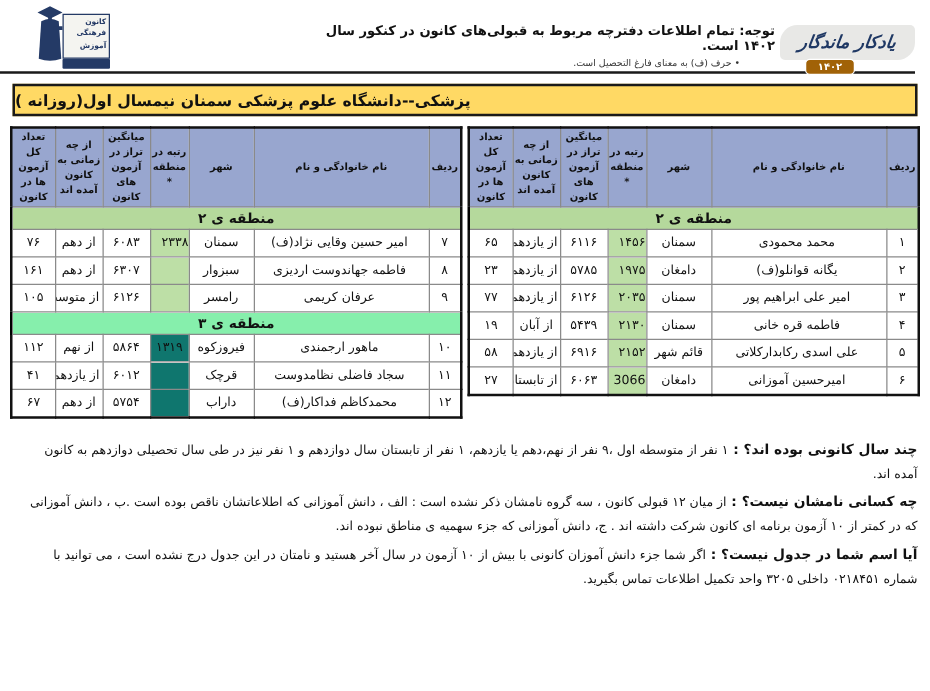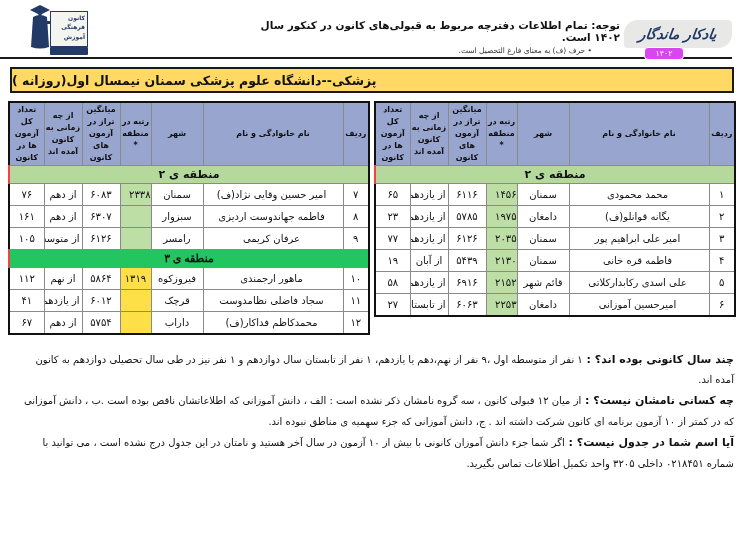--- a/index.html
+++ b/index.html
@@ -18,43 +18,43 @@
 
   .notice { position:absolute; right:112px; top:19px; width:380px; direction:rtl; text-align:right; }
   .notice-main { font-size:10.5px; font-weight:bold; color:#111; }
   .notice-sub { font-size:7.5px; color:#333; margin-top:3px; padding-right:28px; }
 
   .wordmark-wrap { position:absolute; right:0px; top:18px; width:110px; height:40px; }
   .wordmark { position:absolute; right:0; top:2px; width:108px; height:28px; background:#e8e8e6;
     border-radius:14px 4px 14px 4px; display:flex; align-items:center; justify-content:center; }
   .wordmark span { font-size:14px; font-weight:bold; font-style:italic; color:#1f3864;
     transform:skewX(-8deg); white-space:nowrap; }
-  .year-badge { position:absolute; right:48px; top:29px; width:40px; height:13px; background:#d946ef;
-    border:1px solid #ffffff; border-radius:4px; color:#ffffff; font-size:8px; font-weight:normal;
+  .year-badge { position:absolute; right:48px; top:29px; width:40px; height:13px; background:#a16207;
+    border:1px solid #ffffff; border-radius:4px; color:#ffffff; font-size:8px; font-weight:bold;
     display:flex; align-items:center; justify-content:center; z-index:3;text-align:center; }
 
   
   .title-bar { margin:8px 10px 0 10px; height:26px; background:#ffd964; border:2px solid #1a1a1a;
     display:flex; align-items:center; }
   .title-bar span { font-size:12.5px; font-weight:bold; color:#111; direction:rtl; }
 
   
   .tables { direction:rtl; display:flex; justify-content:space-between; margin:8px 8px 0 8px; align-items:flex-start; }
   table { border-collapse:collapse; width:360px; table-layout:fixed; direction:rtl; }
   table, th, td { border:1px solid #8a8a8a; }
   table { border:2px solid #111; }
   th { background:#98a6cf; font-size:8px; font-weight:bold; color:#101010; text-align:center;
     vertical-align:middle; padding:1px 1px; height:58px; line-height:1.5; }
   td { font-size:10px; color:#111; text-align:center; vertical-align:middle; height:22px; padding:0 2px;
     white-space:nowrap; overflow:hidden; }
   td.name { padding-right:5px; font-size:10px; }
-  tr.band td { background:#b5d99c; font-weight:bold; font-size:11px; height:18px; border-right:2px solid #111; border-left:2px solid #ef4444; }
-  tr.band3 td { background:#22c55e;font-family:Liberation Serif, serif; }
+  tr.band td { background:#b5d99c; font-weight:bold; font-size:11px; height:18px; border-right:2px solid #111; border-left:2px solid #000000; }
+  tr.band3 td { background:#86efac; }
   td.rank2 { background:#bddfa6;padding-left:30px; }
-  td.rank3 { background:#fde047; }
+  td.rank3 { background:#0f766e; }
   col.c-row { width:26px; } col.c-name { width:140px; } col.c-city { width:52px; }
   col.c-rank { width:31px; } col.c-score { width:38px; } col.c-since { width:38px; } col.c-total { width:35px; }
 
   
   .notes { direction:rtl; text-align:right; margin:14px 10px 0 18px; }
   .note-p { font-size:10px; line-height:1.95; color:#111; margin-bottom:1px; white-space:pre-wrap; }
   .note-h { font-weight:bold; font-size:11px; }
 </style>
 </head>
 <body>
@@ -159,21 +159,21 @@
       <td>قائم شهر</td>
       <td class="rank2">۲۱۵۲</td>
       <td>۶۹۱۶</td>
       <td>از یازدهم</td>
       <td>۵۸</td>
     </tr>
     <tr>
       <td>۶</td>
       <td class="name">امیرحسین آموزانی</td>
       <td>دامغان</td>
-      <td class="rank2">۲۲۵۳</td>
+      <td class="rank2">3066</td>
       <td>۶۰۶۳</td>
       <td>از تابستان</td>
       <td>۲۷</td>
     </tr>
   </tbody>
     </table>
 
   <table>
     <colgroup>
       <col class="c-row">

